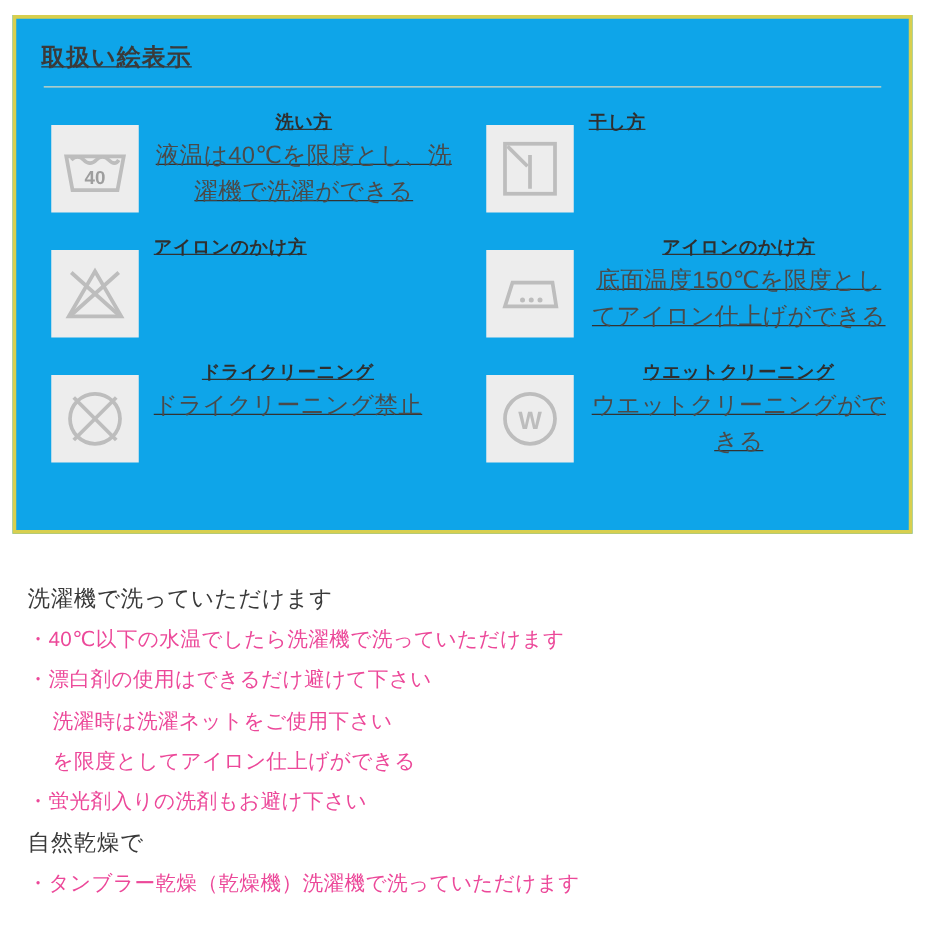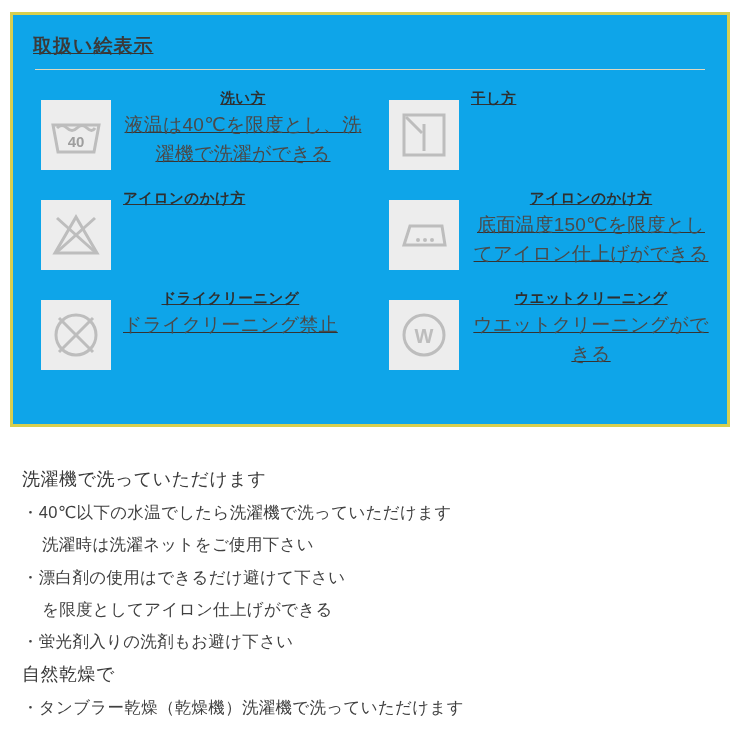--- a/index.html
+++ b/index.html
@@ -96,21 +96,21 @@
     width: 700px;
   }
   .notes-head {
     font-size: 18px;
     color: #3a3a3a;
     line-height: 1.9;
     letter-spacing: 0.5px;
   }
   .notes-line {
     font-size: 16.5px;
-    color: #404040;
+    color: #ec4899;
     line-height: 1.95;
     letter-spacing: 0.3px;
   }
   .notes-line.indent {
     padding-left: 20px;
   }
 </style>
 </head>
 <body>
 
@@ -203,21 +203,21 @@
           <div class="care-desc">ウエットクリーニングができる</div>
         </div>
       </div>
 
     </div>
   </div>
 
   <div class="notes">
     <div class="notes-head">洗濯機で洗っていただけます</div>
     <div class="notes-line">・40℃以下の水温でしたら洗濯機で洗っていただけます</div>
+    <div class="notes-line">・漂白剤の使用はできるだけ避けて下さい</div>
     <div class="notes-line indent">洗濯時は洗濯ネットをご使用下さい</div>
-    <div class="notes-line">・漂白剤の使用はできるだけ避けて下さい</div>
     <div class="notes-line indent">を限度としてアイロン仕上げができる</div>
     <div class="notes-line">・蛍光剤入りの洗剤もお避け下さい</div>
     <div class="notes-head">自然乾燥で</div>
     <div class="notes-line">・タンブラー乾燥（乾燥機）洗濯機で洗っていただけます</div>
   </div>
 
 </div>
 
 </body></html>

